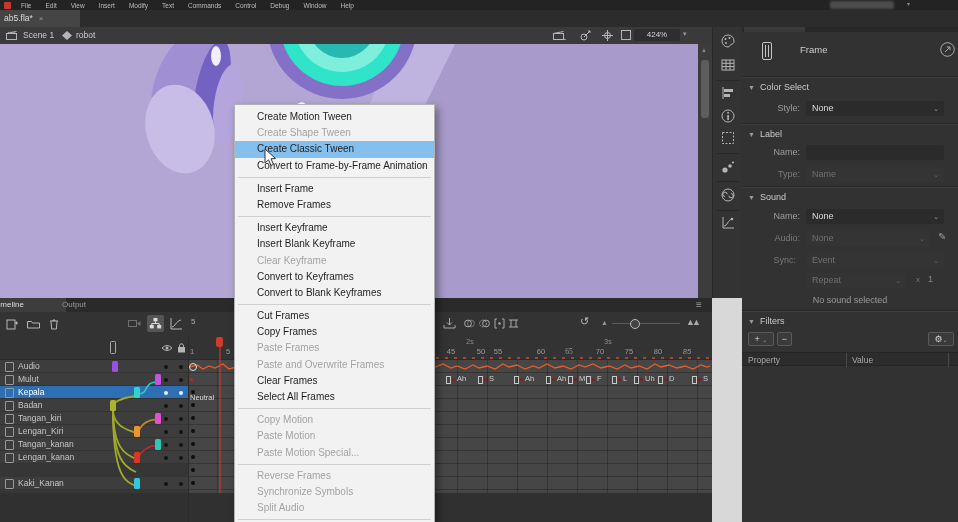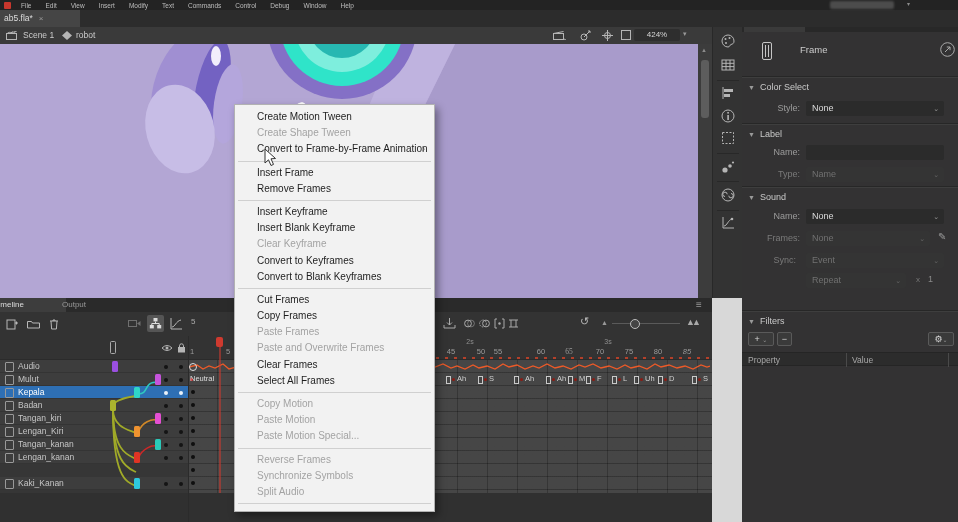--- a/index.html
+++ b/index.html
@@ -385,21 +385,21 @@
       <path d="M33,97 C36,89 46,85 50,86" stroke="#cc2828" stroke-width="1.5" fill="none"></path>
     </svg>
 
     <svg class="abs" style="left:189px;top:64px;z-index:2;" width="521" height="10" viewBox="0 0 521 10">
       <polyline points="0,5 8,3 14,7 20,4 26,6 34,2 40,7 48,5 54,3 60,6 68,4 76,7 84,3 90,5 98,2 106,7 112,4 120,6 128,3 134,7 142,5 150,2 158,6 164,4 172,7 180,3 186,6 194,4 202,7 210,2 216,6 224,4 232,7 240,3 246,5 254,2 262,6 268,4 276,7 284,3 290,6 298,4 306,7 314,2 320,5 328,3 336,7 344,4 350,6 358,2 366,6 374,4 382,7 390,3 396,5 404,2 412,6 420,4 428,7 436,3 442,6 450,4 458,7 466,2 472,5 480,3 488,6 496,4 504,7 512,3 518,5 521,4" fill="none" stroke="#ed5a28" stroke-width="1.3"></polyline>
     </svg>
     <div class="abs" style="left:189px;top:65px;width:8px;height:8px;border:1.2px solid #ddd;border-radius:50%;box-sizing:border-box;z-index:2;"></div>
 
     <div class="abs mlab" style="left:190px;top:76px;z-index:2;">
         <i class="kfd" style="left:0;background:#c22;"></i>
-        <span style="left:0;color:#ddd;">Neutral</span>
+        <span style="left:0;color:#ddd;margin-top:19px;">Neutral</span>
       </div>
     <div class="abs mlab" style="left:446px;top:76px;z-index:2;">
         <i class="kfr"></i>
         <i class="kfd"></i>
         <span>Ah</span>
       </div>
     <div class="abs mlab" style="left:478px;top:76px;z-index:2;">
         <i class="kfr"></i>
         <i class="kfd"></i>
         <span>S</span>
@@ -483,45 +483,47 @@
     <div class="sechead" style="top:119px;"><i>▼</i><span>Label</span></div>
     <span class="plabel" style="left:4px;top:137px;">Name:</span>
     <div class="ctl" style="top:135px;"><span></span></div>
     <span class="plabel dis" style="left:4px;top:159px;">Type:</span>
     <div class="ctl dis" style="top:157px;"><span>Name</span><span class="chev">⌄</span></div>
 
     <div class="divider" style="top:176px;"></div>
     <div class="sechead" style="top:182px;"><i>▼</i><span>Sound</span></div>
     <span class="plabel" style="left:4px;top:201px;">Name:</span>
     <div class="ctl" style="top:199px;"><span>None</span><span class="chev">⌄</span></div>
-    <span class="plabel dis" style="left:4px;top:223px;">Frames:</span>
+    <span class="plabel dis" style="left:4px;top:223px;">Audio:</span>
     <div class="ctl dis" style="top:221px;width:124px;"><span>None</span><span class="chev">⌄</span></div>
     <span class="abs" style="left:196px;top:221px;color:#999;font-size:10px;">✎</span>
     <span class="plabel dis" style="left:0;top:245px;">Sync:</span>
     <div class="ctl dis" style="top:243px;"><span>Event</span><span class="chev">⌄</span></div>
     <div class="ctl dis" style="top:263px;width:100px;"><span>Repeat</span><span class="chev">⌄</span></div>
     <span class="abs" style="left:174px;top:265px;color:#777;font-size:8px;">x</span>
     <span class="abs" style="left:186px;top:264px;color:#8a8a8a;font-size:9px;">1</span>
+    <div class="abs" style="left:0;top:285px;width:216px;text-align:center;font-size:9px;color:#9a9a9a;">No sound selected</div>
 
     <div class="divider" style="top:300px;"></div>
     <div class="sechead" style="top:306px;"><i>▼</i><span>Filters</span></div>
     <div class="fbtn" style="left:6px;top:322px;width:26px;">+ <span class="chev" style="font-size:6px;">⌄</span></div>
     <div class="fbtn" style="left:35px;top:322px;width:15px;">−</div>
     <div class="fbtn" style="left:186px;top:322px;width:26px;">⚙<span class="chev" style="font-size:6px;">⌄</span></div>
     <div class="fcolhead" style="top:342px;">
       <span style="position:absolute;left:6px;top:2px;">Property</span>
       <span style="position:absolute;left:110px;top:2px;">Value</span>
       <i style="position:absolute;left:104px;top:0;width:1px;height:14px;background:#4a4a4a;"></i>
       <i style="position:absolute;left:206px;top:0;width:1px;height:14px;background:#4a4a4a;"></i>
     </div>
   </div>
 
   <div class="abs cmenu">
     <div class="mi">Create Motion Tween</div>
     <div class="mi dis">Create Shape Tween</div>
+    <div class="mi hl">Create Classic Tween</div>
     <div class="mi"><span>Convert to Frame-by-Frame Animation</span><span class="sub">›</span></div>
     <div class="msep"></div>
     <div class="mi">Insert Frame</div>
     <div class="mi">Remove Frames</div>
     <div class="msep"></div>
     <div class="mi">Insert Keyframe</div>
     <div class="mi">Insert Blank Keyframe</div>
     <div class="mi dis">Clear Keyframe</div>
     <div class="mi">Convert to Keyframes</div>
     <div class="mi">Convert to Blank Keyframes</div>

